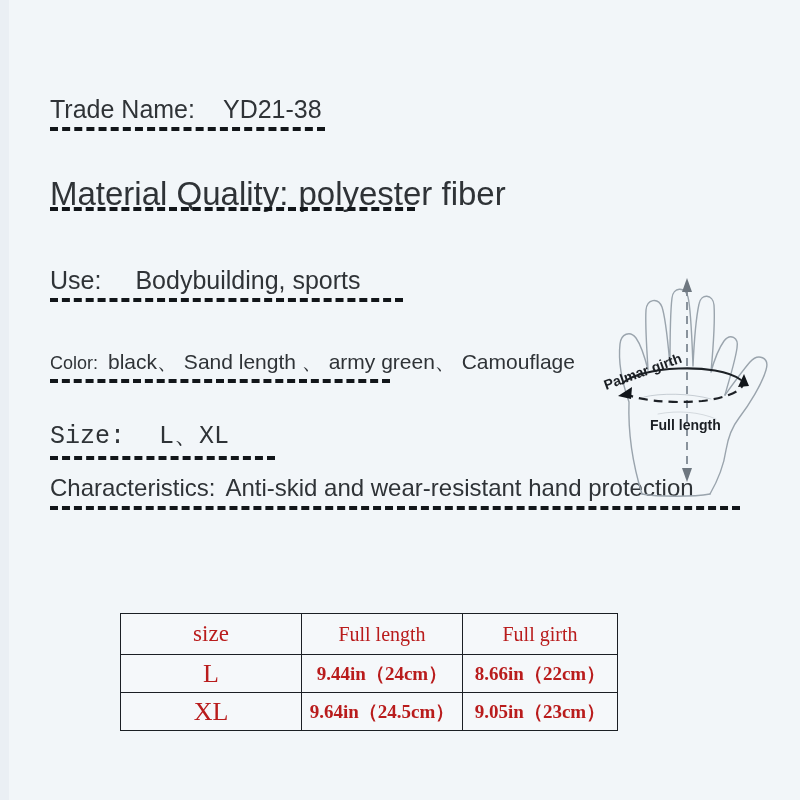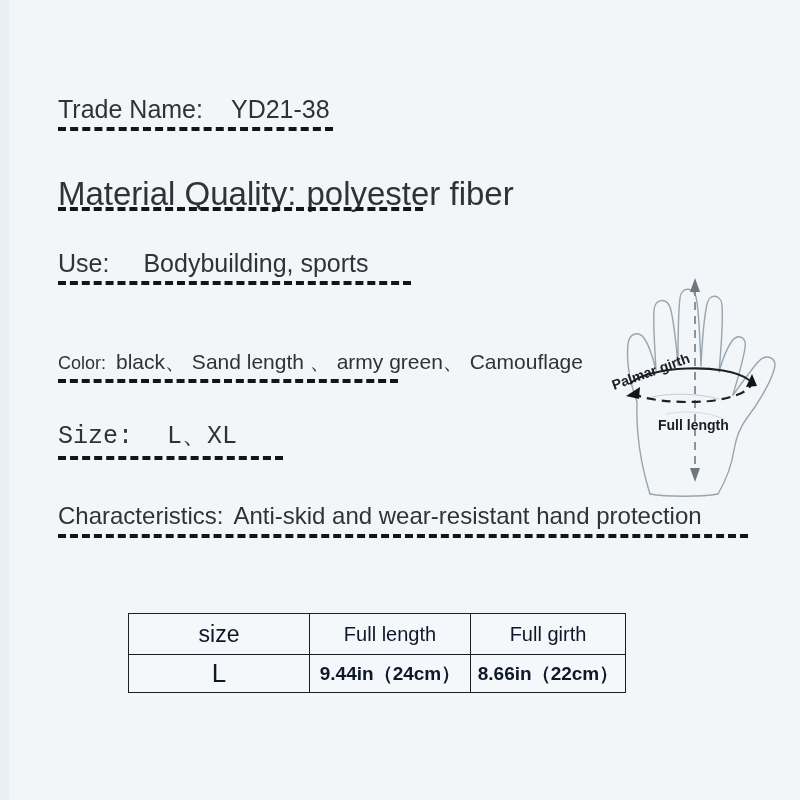--- a/index.html
+++ b/index.html
@@ -22,21 +22,20 @@
     left: 0;
     top: 0;
     width: 9px;
     height: 800px;
     background: #eaeff4;
   }
 
   .page {
     position: absolute;
     inset: 0;
-    margin-left: 8px;
   }
 
   
   .spec-list {
     position: absolute;
     left: 0;
     top: 0;
     width: 800px;
   }
 
@@ -65,33 +64,33 @@
 
   
   #row-trade        { top: 97px; }
   #row-trade .spec-text  { font-size: 25px; }
   #row-trade .dashline   { top: 30px; width: 275px; }
 
   #row-material     { top: 177px; }
   #row-material .spec-text { font-size: 33px; }
   #row-material .dashline  { top: 30px; width: 365px; }
 
-  #row-use          { top: 251px; }
+  #row-use          { top: 268px; }
   #row-use .spec-text   { font-size: 25px; }
   #row-use .dashline    { top: 30px; width: 353px; }
 
   #row-color        { top: 351px; }
   #row-color .spec-text { font-size: 22px; }
   #row-color .dashline  { top: 28px; width: 340px; }
 
   #row-size         { top: 424px; }
   #row-size .spec-text  { font-size: 25px; font-family: Liberation Mono, monospace; }
   #row-size .dashline   { top: 32px; width: 225px; }
 
-  #row-char         { top: 504px; }
+  #row-char         { top: 476px; }
   #row-char .spec-text  { font-size: 24px; }
   #row-char .dashline   { top: 30px; width: 690px; }
 
   .gap-sm { display: inline-block; width: 10px; }
   .gap-md { display: inline-block; width: 28px; }
   .gap-lg { display: inline-block; width: 34px; }
   .color-val { font-size: 21px; }
 
   
   .hand-figure {
@@ -109,22 +108,22 @@
     left: 120px;
     top: 613px;
   }
   table.size-table {
     border-collapse: collapse;
     background: #f5f8fa;
   }
   table.size-table td {
     border: 1.6px solid #1b1f24;
     text-align: center;
-    color: #0f172a;
-    font-family: Liberation Sans, sans-serif;
+    color: #b91c1c;
+    font-family: Liberation Serif, serif;
     white-space: nowrap;
   }
   table.size-table td.c-size   { width: 178px; }
   table.size-table td.c-len    { width: 158px; }
   table.size-table td.c-girth  { width: 152px; }
 
   tr.head td { height: 38px; font-size: 20px; }
   tr.head td.c-size { font-size: 23px; }
   tr.body td { height: 35px; font-size: 19px; font-weight: 600; }
   tr.body td.c-size { font-size: 26px; font-weight: 400; }
@@ -215,17 +214,22 @@
         <tr class="head">
           <td class="c-size">size</td>
           <td class="c-len">Full length</td>
           <td class="c-girth">Full girth</td>
         </tr>
         <tr class="body">
           <td class="c-size">L</td>
           <td class="c-len">9.44in（24cm）</td>
           <td class="c-girth">8.66in（22cm）</td>
         </tr>
+        <tr class="body">
+          <td class="c-size">XL</td>
+          <td class="c-len">9.64in（24.5cm）</td>
+          <td class="c-girth">9.05in（23cm）</td>
+        </tr>
       </tbody>
     </table>
   </div>
 
 </div>
 
 </body></html>

